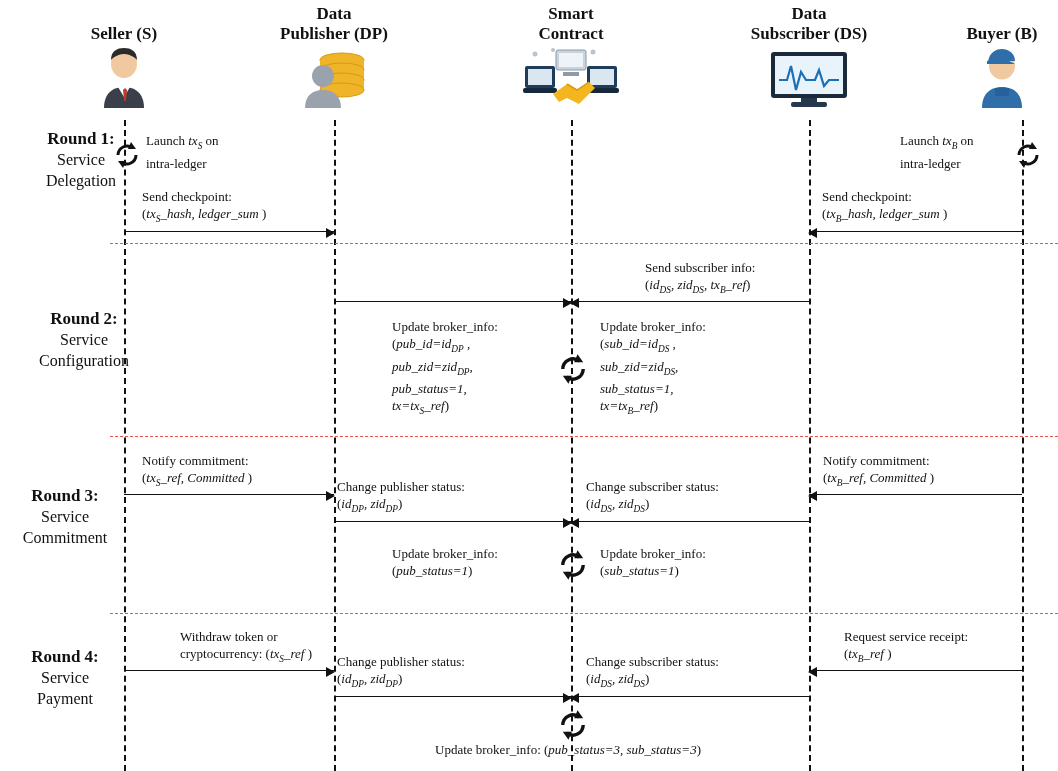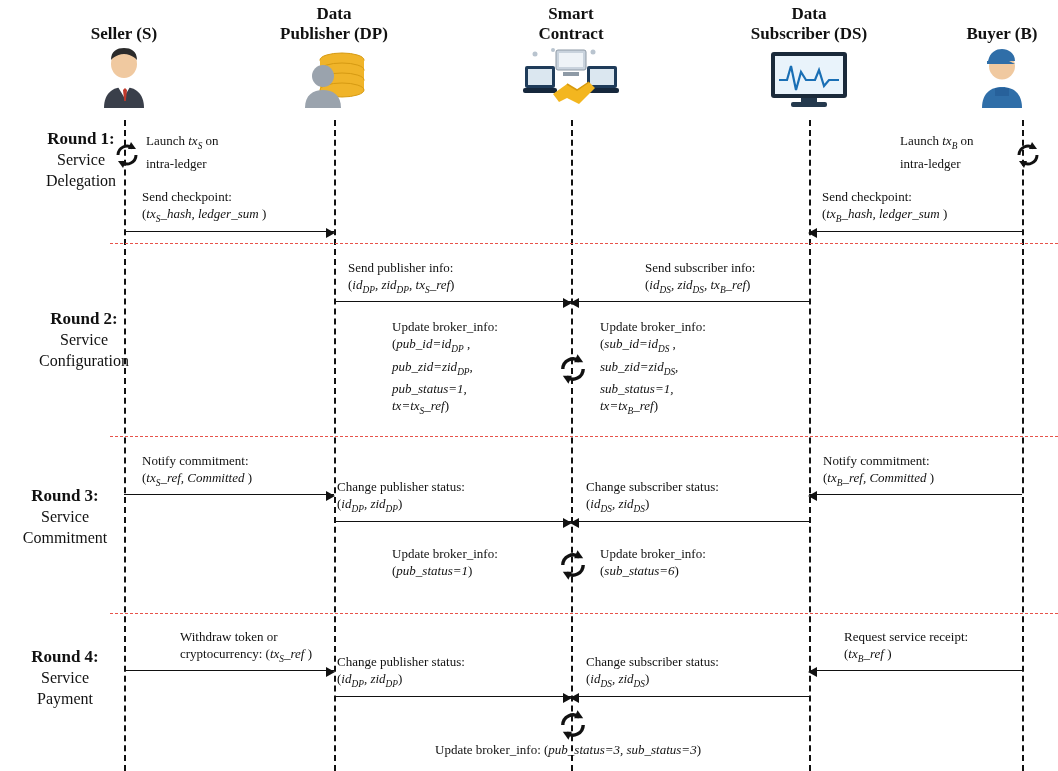--- a/index.html
+++ b/index.html
@@ -173,23 +173,20 @@
   <div class="msg" style="left:142px;top:188px;">
     Send checkpoint:<br>(<i>tx<sub>S</sub>_hash, ledger_sum</i> )
   </div>
   <div class="arrow right" style="left:124px;top:231px;width:210px;"></div>
 
   <div class="msg" style="left:822px;top:188px;">
     Send checkpoint:<br>(<i>tx<sub>B</sub>_hash, ledger_sum</i> )
   </div>
   <div class="arrow left" style="left:809px;top:231px;width:213px;"></div>
 
-  <div class="msg" style="left:348px;top:259px;">
-    Send publisher info:<br>(<i>id<sub>DP</sub>, zid<sub>DP</sub>, tx<sub>S</sub>_ref</i>)
-  </div>
   <div class="arrow right" style="left:334px;top:301px;width:237px;"></div>
 
   <div class="msg" style="left:645px;top:259px;">
     Send subscriber info:<br>(<i>id<sub>DS</sub>, zid<sub>DS</sub>, tx<sub>B</sub>_ref</i>)
   </div>
   <div class="arrow left" style="left:571px;top:301px;width:238px;"></div>
 
   <div class="msg" style="left:392px;top:318px;">
     Update broker_info:<br>
     (<i>pub_id=id<sub>DP</sub></i> ,<br>
@@ -230,21 +227,21 @@
 
   <div class="msg" style="left:586px;top:478px;">
     Change subscriber status:<br>(<i>id<sub>DS</sub>, zid<sub>DS</sub></i>)
   </div>
   <div class="arrow left" style="left:571px;top:521px;width:238px;"></div>
 
   <div class="msg" style="left:392px;top:545px;">
     Update broker_info:<br>(<i>pub_status=1</i>)
   </div>
   <div class="msg" style="left:600px;top:545px;">
-    Update broker_info:<br>(<i>sub_status=6</i>)
+    Update broker_info:<br>(<i>sub_status=1</i>)
   </div>
   <div class="loop" style="left:556px;top:548px;width:34px;height:34px;">
     <svg width="34" height="34" viewBox="0 0 30 30">
       <path d="M6 15a9 9 0 0 1 14.5-7" fill="none" stroke="#111" stroke-width="3"></path>
       <path d="M24 15a9 9 0 0 1-14.5 7" fill="none" stroke="#111" stroke-width="3"></path>
       <polygon points="19,2 24,9 16,9" fill="#111"></polygon>
       <polygon points="11,28 6,21 14,21" fill="#111"></polygon>
     </svg>
   </div>
 

